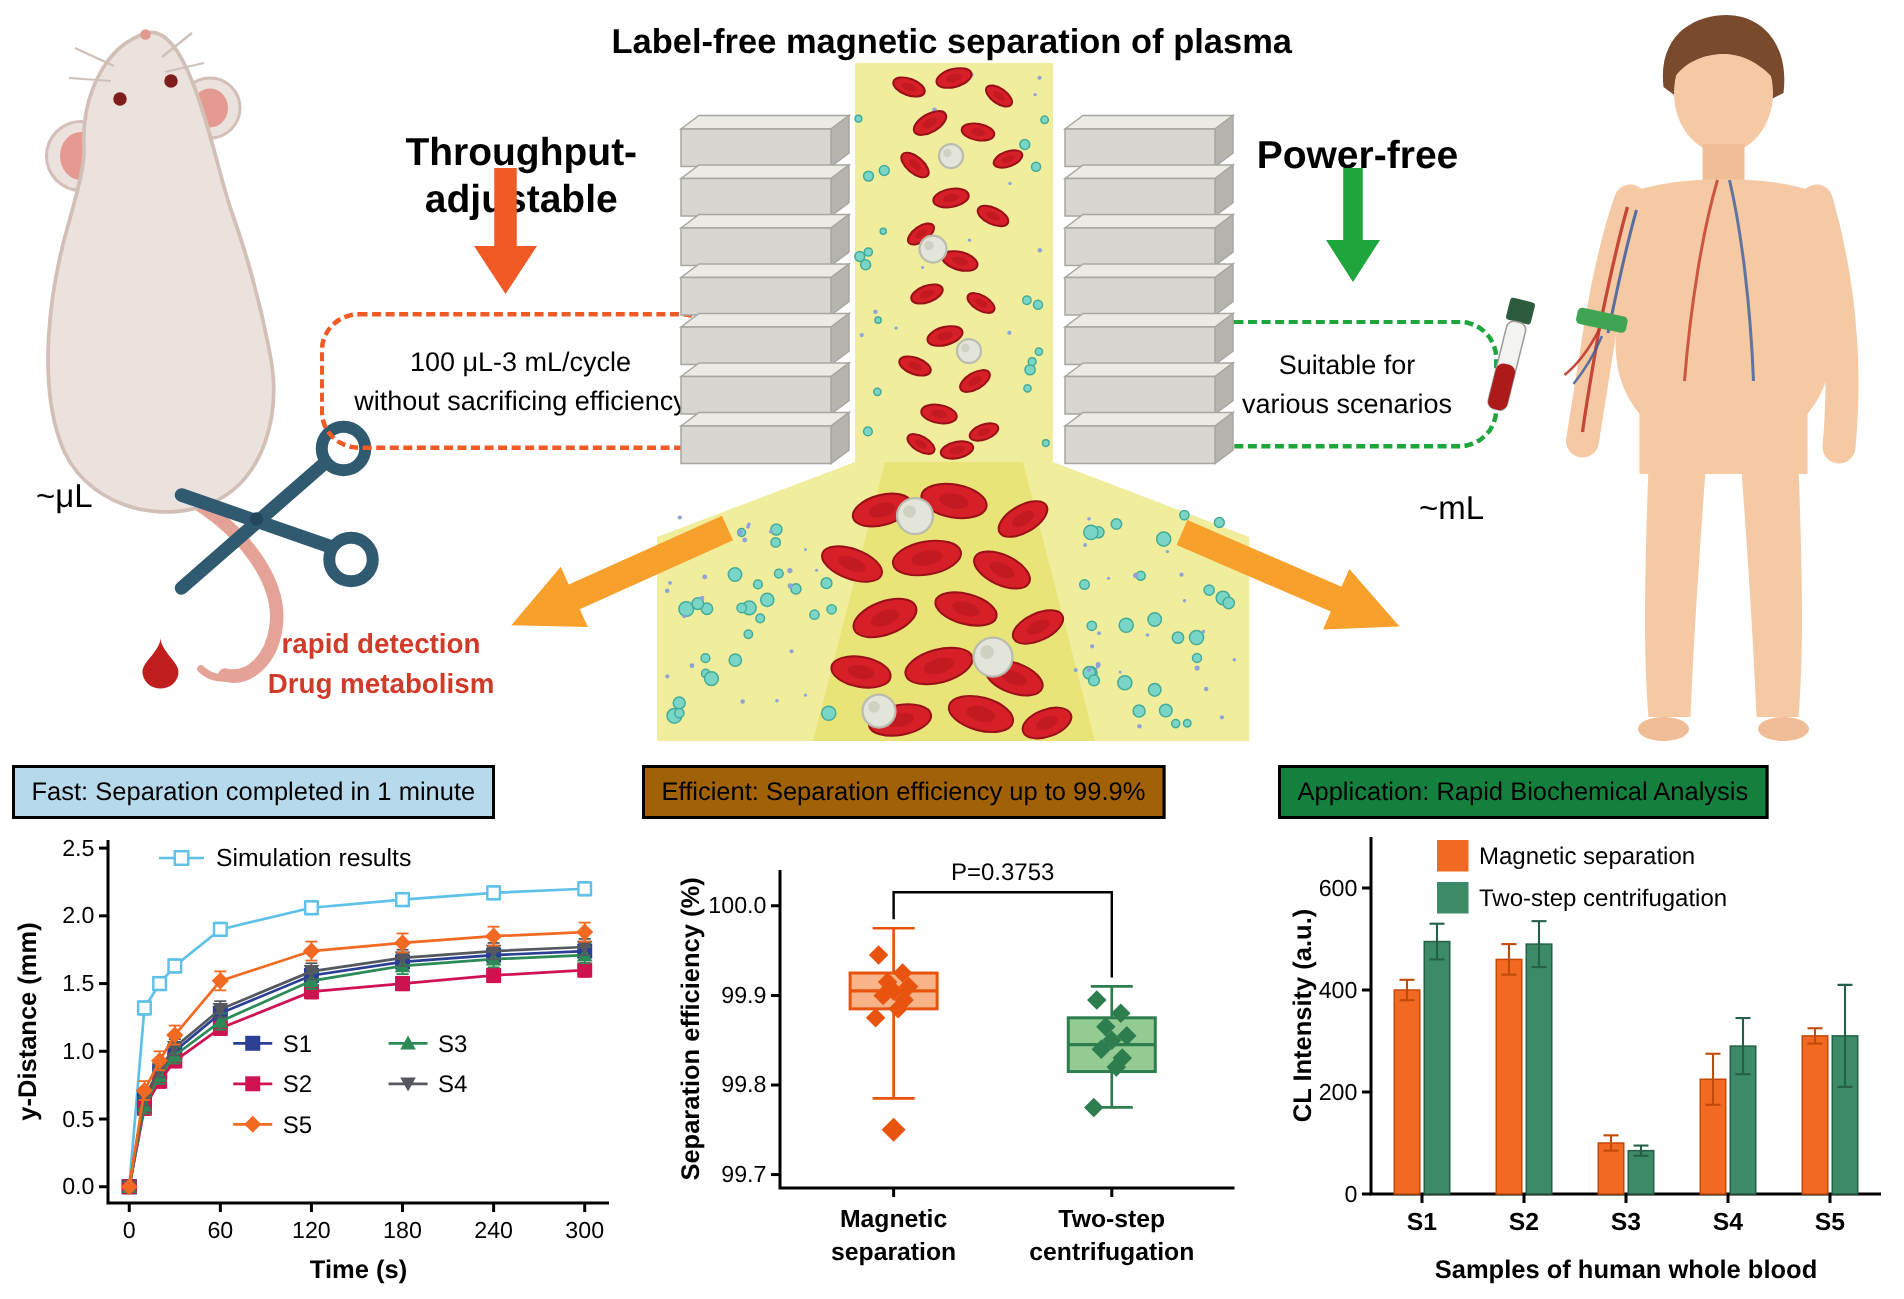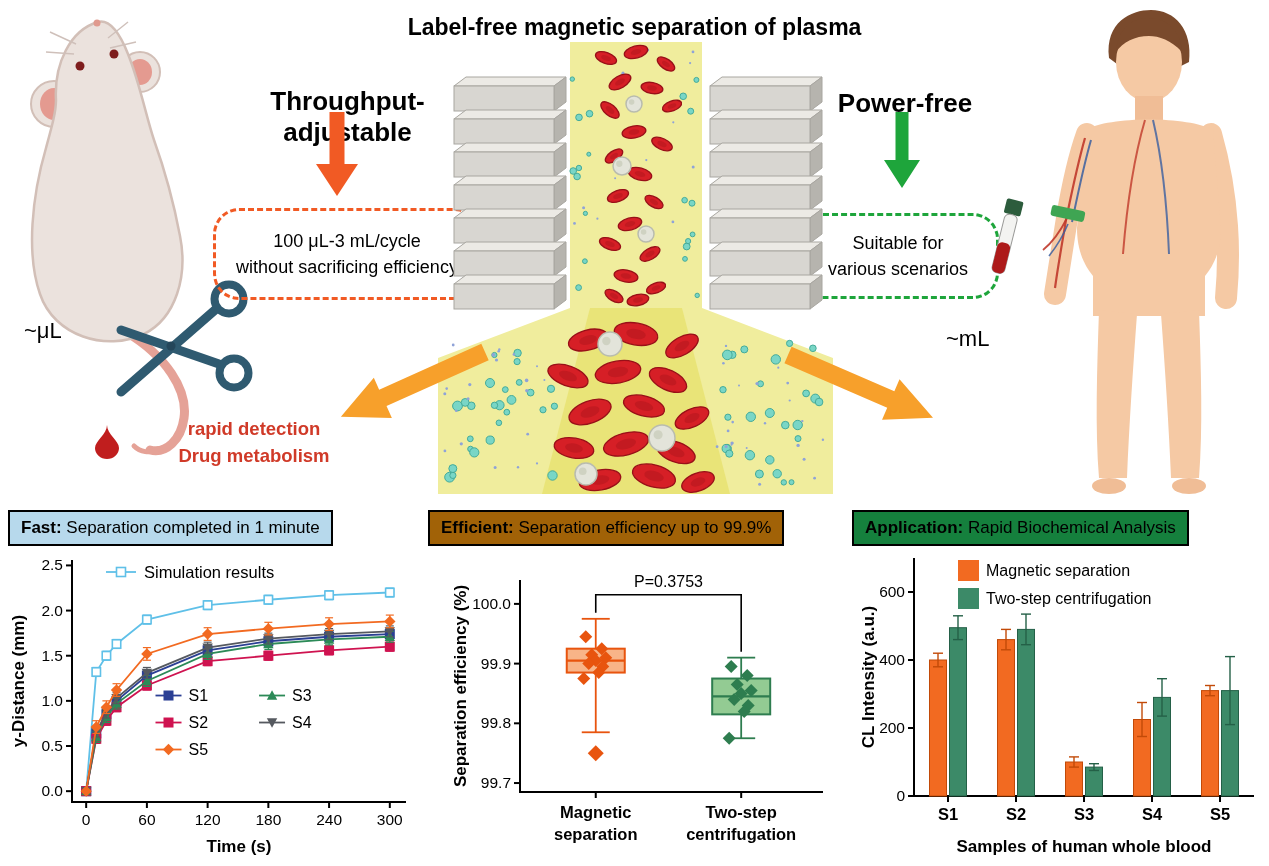--- a/index.html
+++ b/index.html
@@ -7,21 +7,21 @@
         font-family:"Liberation Sans","DejaVu Sans",sans-serif;color:#000;}
   .abs{position:absolute;}
   .main-title{left:0;right:0;top:14px;text-align:center;font-size:23px;font-weight:bold;}
   .feat-label{font-size:26px;font-weight:bold;text-align:center;}
   .dash-box{border:3px dashed #f15a24;border-radius:26px;display:flex;flex-direction:column;
             justify-content:center;align-items:center;font-size:18px;line-height:1.45;text-align:center;}
   .scale-label{font-size:22px;}
   .red-label{font-size:18.5px;font-weight:600;text-align:center;line-height:1.45;color:#d03a28;}
   .panel-header{background:#b7d9ec;border:2px solid #000;padding:6px 11px;font-size:17px;
                 white-space:nowrap;width:fit-content;}
-  .panel-header b{font-weight:bold;}
+  .panel-header b{font-weight:normal;}
   svg text{font-family:"Liberation Sans","DejaVu Sans",sans-serif;}
 </style>
 </head>
 <body>
 
 <div class="page">
 
   <div class="abs main-title">Label-free magnetic separation of plasma</div>
 
   <svg class="abs" style="left:10px;top:8px;" width="235" height="448" viewBox="0 0 235 448">

